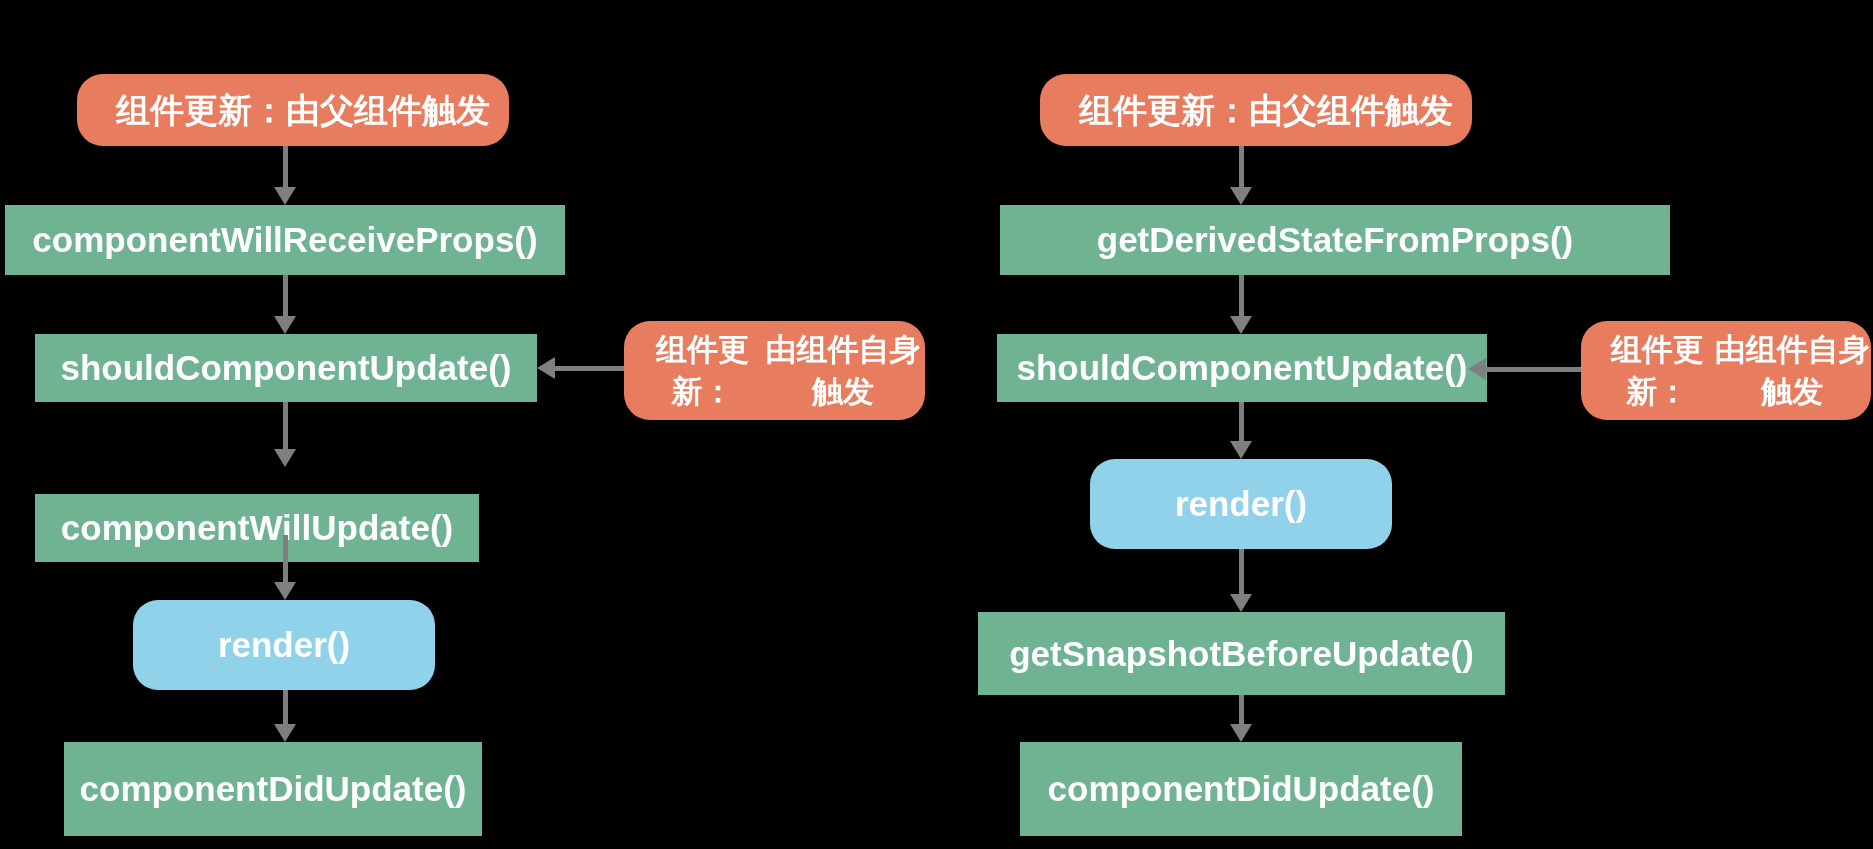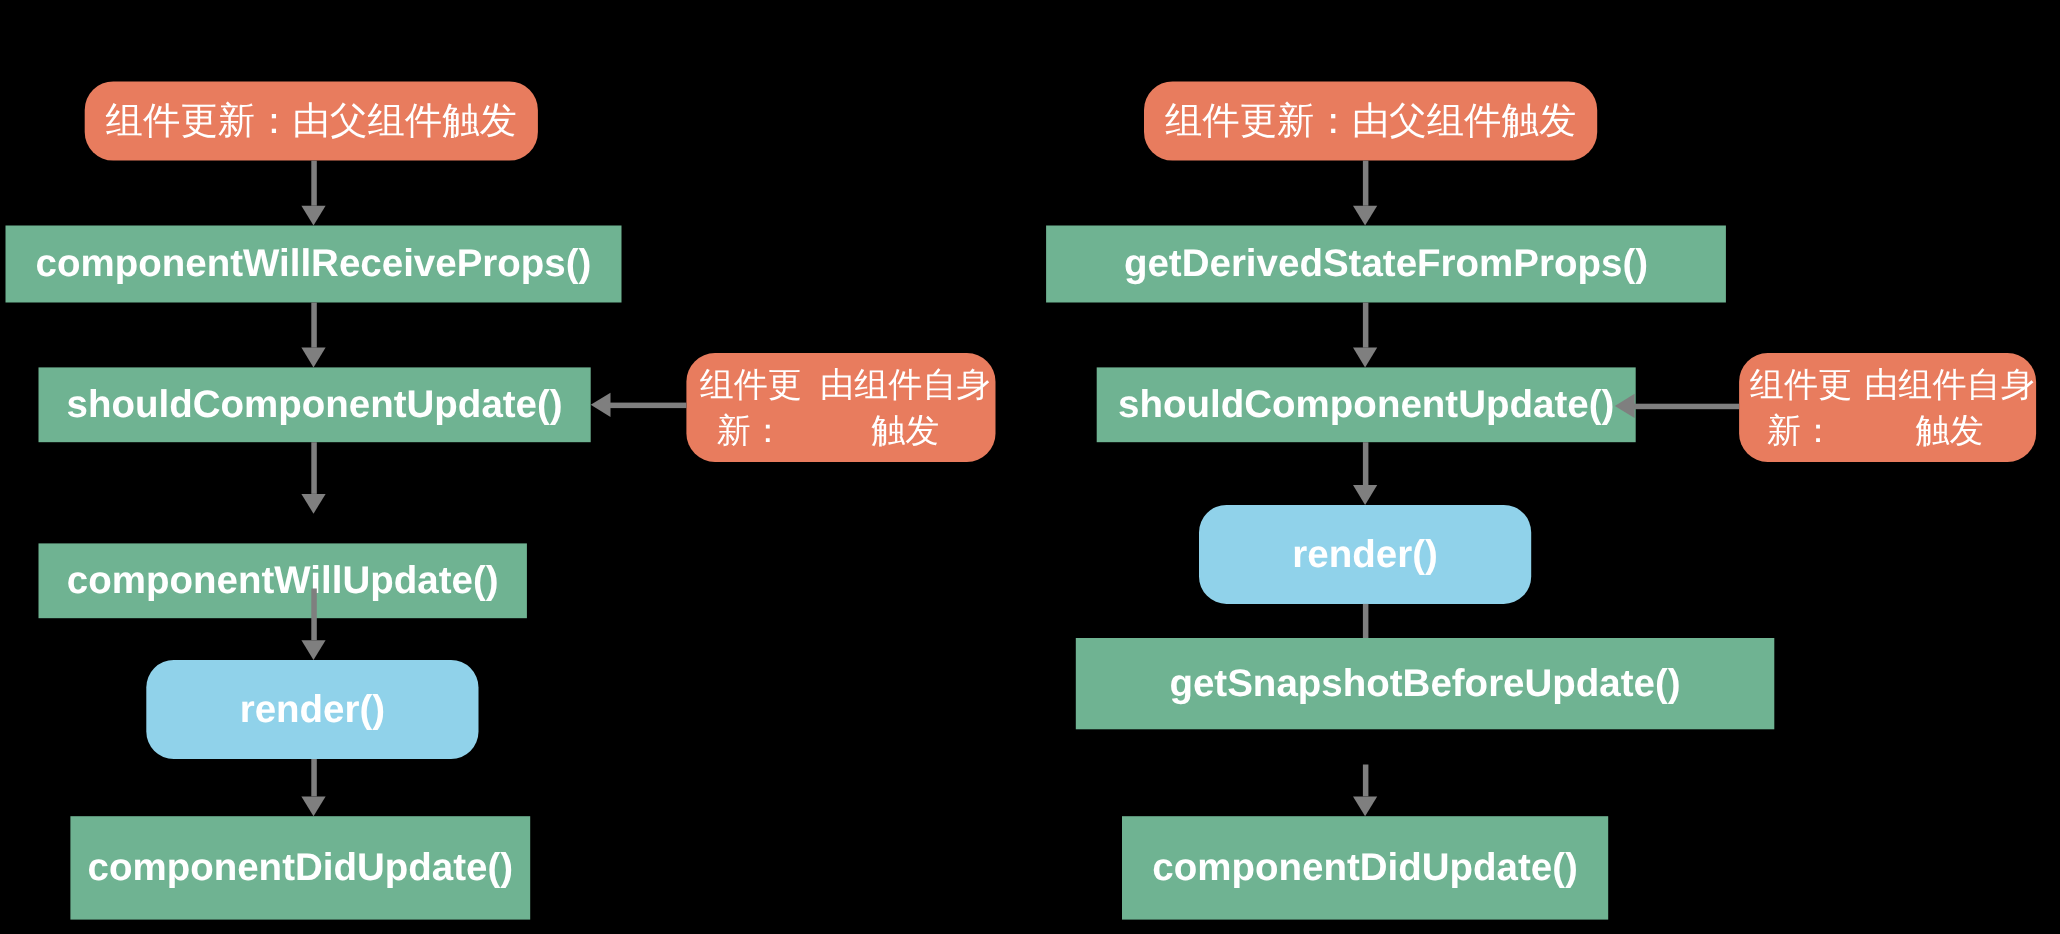--- a/index.html
+++ b/index.html
@@ -8,24 +8,25 @@
     width:1873px; height:849px;
     background: var(--background, #000);
     font-family: "Liberation Sans", "DejaVu Sans", sans-serif;
     overflow:hidden;
   }
   .pill {
     position:absolute;
     background: var(--orange, #E87C5E);
     border-radius:26px;
     color:#fff;
-    font-size:34px; font-weight:400;
+    font-size:34px; font-weight:700;
     display:flex; align-items:center; justify-content:center;
     text-align:center;
     line-height:1.25;
+    padding-left:20px;
   }
   .pill.two-line { font-size:31px; line-height:1.35; }
   .node {
     position:absolute;
     color:#fff;
     font-size:35px; font-weight:700;
     display:flex; align-items:center; justify-content:center;
     text-align:center;
     white-space:nowrap;
   }
@@ -58,24 +59,24 @@
   #l-side  { left:624px; top:321px; width:281px; height:99px; }
   #l-a1 { left:274px; top:146px; height:59px; }
   #l-a2 { left:274px; top:275px; height:59px; }
   #l-a3 { left:274px; top:402px; height:65px; }
   #l-a4 { left:274px; top:535px; height:65px; }
   #l-a5 { left:274px; top:690px; height:52px; }
   #l-ah { left:537px; top:357px; width:87px; }
 
   
   #r-pill  { left:1040px; top:74px;  width:412px; height:72px; }
-  #r-n1    { left:951px;  top:205px; width:618px; height:70px; }
+  #r-n1    { left:1000px;  top:205px; width:670px; height:70px; }
   #r-n2    { left:997px;  top:334px; width:490px; height:68px; }
   #r-n3    { left:1090px; top:459px; width:302px; height:90px; }
-  #r-n4    { left:978px;  top:580px; width:635px; height:83px; }
+  #r-n4    { left:978px;  top:612px; width:527px; height:83px; }
   #r-n5    { left:1020px; top:742px; width:442px; height:94px; }
   #r-side  { left:1581px; top:321px; width:270px; height:99px; }
   #r-a1 { left:1230px; top:146px; height:59px; }
   #r-a2 { left:1230px; top:275px; height:59px; }
   #r-a3 { left:1230px; top:402px; height:57px; }
   #r-a4 { left:1230px; top:549px; height:63px; }
   #r-a5 { left:1230px; top:695px; height:47px; }
   #r-ah { left:1468px; top:358px; width:113px; }
 </style>
 </head>

